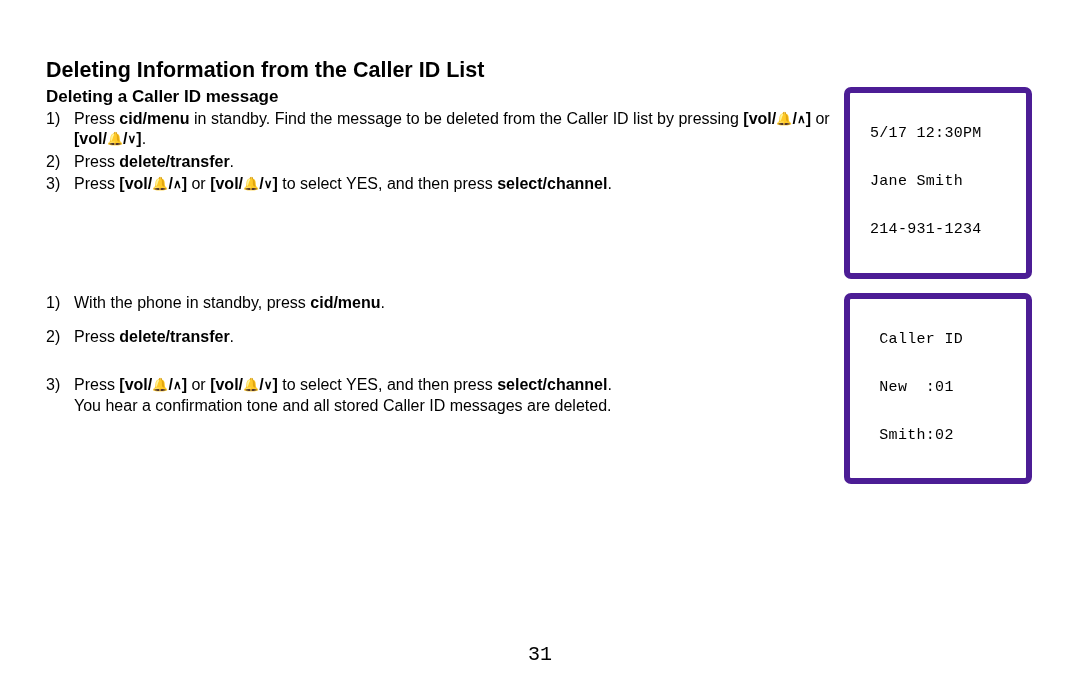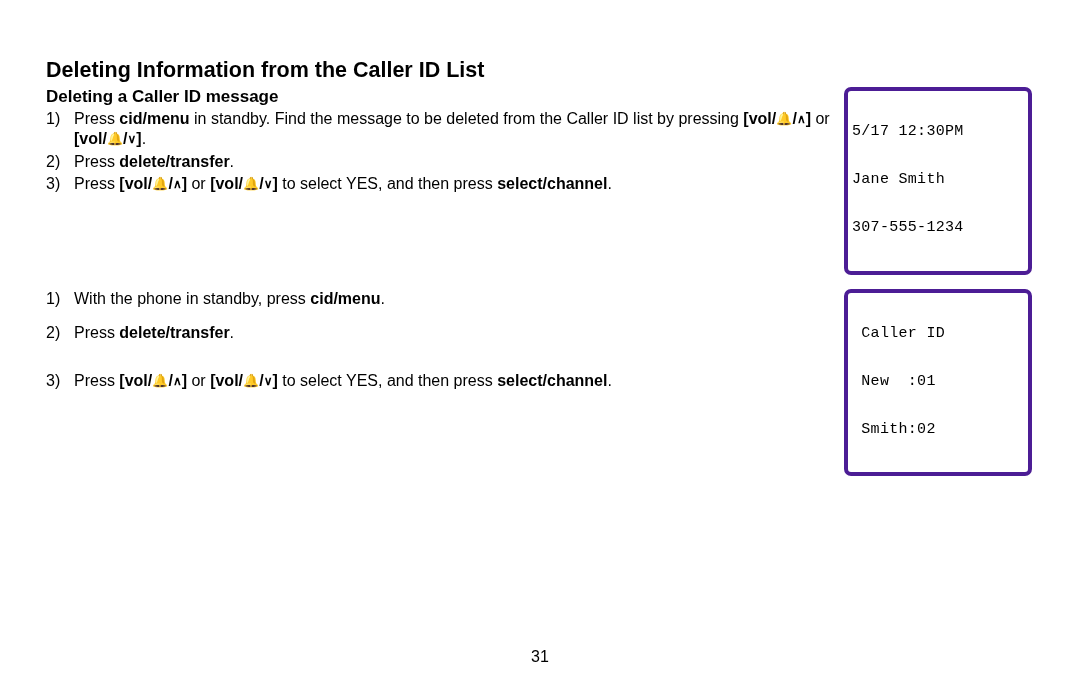--- a/index.html
+++ b/index.html
@@ -57,23 +57,23 @@
     padding-left: 28px;
     margin-bottom: 2px;
   }
   ol > li::before {
     content: counter(step) ")";
     position: absolute;
     left: 0;
     top: 0;
   }
   .lcd {
-    border: 4px solid #4c1d95;
+    border: 6px solid #4c1d95;
     border-radius: 7px;
-    padding: 1px 6px 2px 4px;
+    padding: 1px 6px 2px 20px;
     font-family: "Courier New", monospace;
     font-size: 15px;
     line-height: 1.07;
     white-space: pre;
     margin-bottom: 14px;
     letter-spacing: 0.3px;
   }
   .lcd .row { display: block; }
   .arrow {
     display: inline-block;
@@ -97,21 +97,22 @@
     line-height: 1;
   }
   .gap { height: 12px; }
   .gap2 { height: 26px; }
   .pgnum {
     position: absolute;
     bottom: 22px;
     left: 0;
     width: 100%;
     text-align: center;
-    font-size: 16px;
+    font-size: 20px;
+    font-family: Liberation Mono, monospace;
   }
   b { font-weight: bold; }
 </style>
 </head>
 <body>
 
 <div class="page">
 
   <h1>Deleting Information from the Caller ID List</h1>
 
@@ -127,38 +128,39 @@
         </li>
         <li>
           <span>Press </span><span class="vol"><b>[vol/</b><span class="bell">🔔</span><b>/</b><span class="tri">∧</span><b>]</b></span><span> or </span><span class="vol"><b>[vol/</b><span class="bell">🔔</span><b>/</b><span class="tri">∨</span><b>]</b></span><span> to select YES, and then press </span><b>select/channel</b><span>.</span>
         </li>
       </ol>
     </div>
     <div class="right">
       <div class="lcd">
         <span class="row">5/17 12:30PM</span>
         <span class="row">Jane Smith</span>
-        <span class="row">307-555-1234</span>
+        <span class="row">214-931-1234</span>
       </div>
     </div>
   </div>
 
   <div class="two-col">
     <div class="left">
       <ol>
         <li>
           <span>With the phone in standby, press </span><b>cid/menu</b><span>.</span>
           <div class="gap"></div>
         </li>
         <li>
           <span>Press </span><b>delete/transfer</b><span>.</span>
           <div class="gap2"></div>
         </li>
         <li>
           <span>Press </span><span class="vol"><b>[vol/</b><span class="bell">🔔</span><b>/</b><span class="tri">∧</span><b>]</b></span><span> or </span><span class="vol"><b>[vol/</b><span class="bell">🔔</span><b>/</b><span class="tri">∨</span><b>]</b></span><span> to select YES, and then press </span><b>select/channel</b><span>.</span><br>
+          <span>You hear a confirmation tone and all stored Caller ID messages are deleted.</span>
         </li>
       </ol>
     </div>
     <div class="right">
       <div class="lcd">
         <span class="row"> Caller ID</span>
         <span class="row"> New  :01</span>
         <span class="row"> Smith:02</span>
       </div>
 

